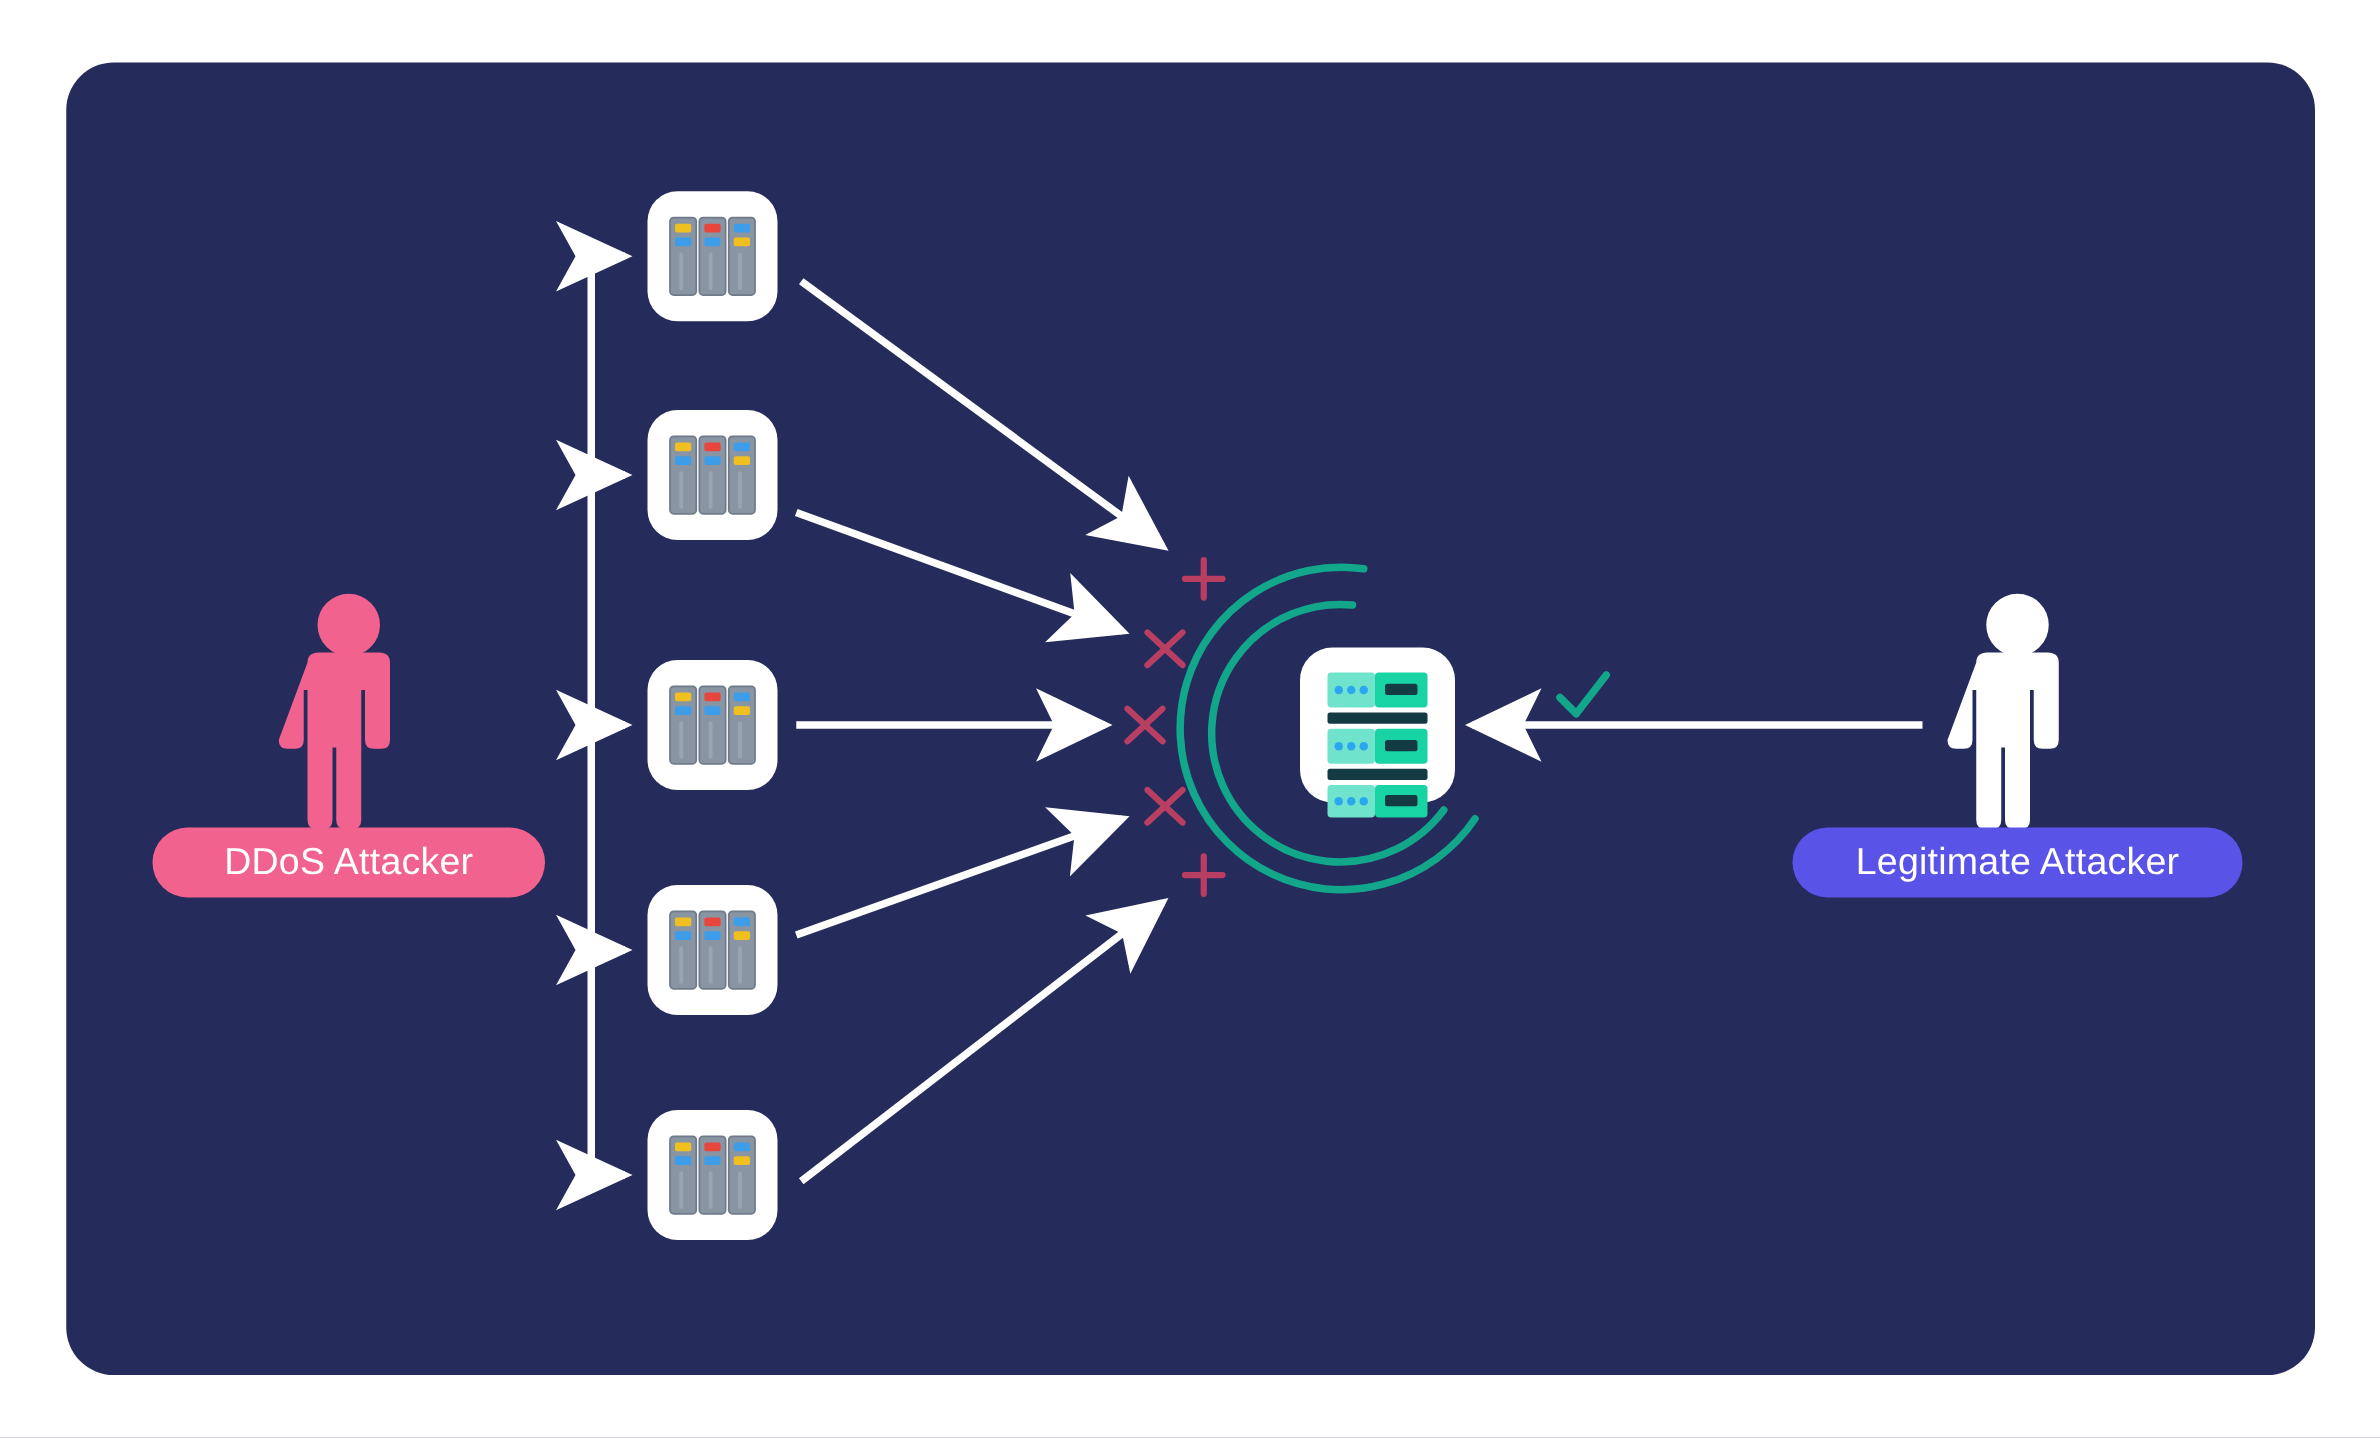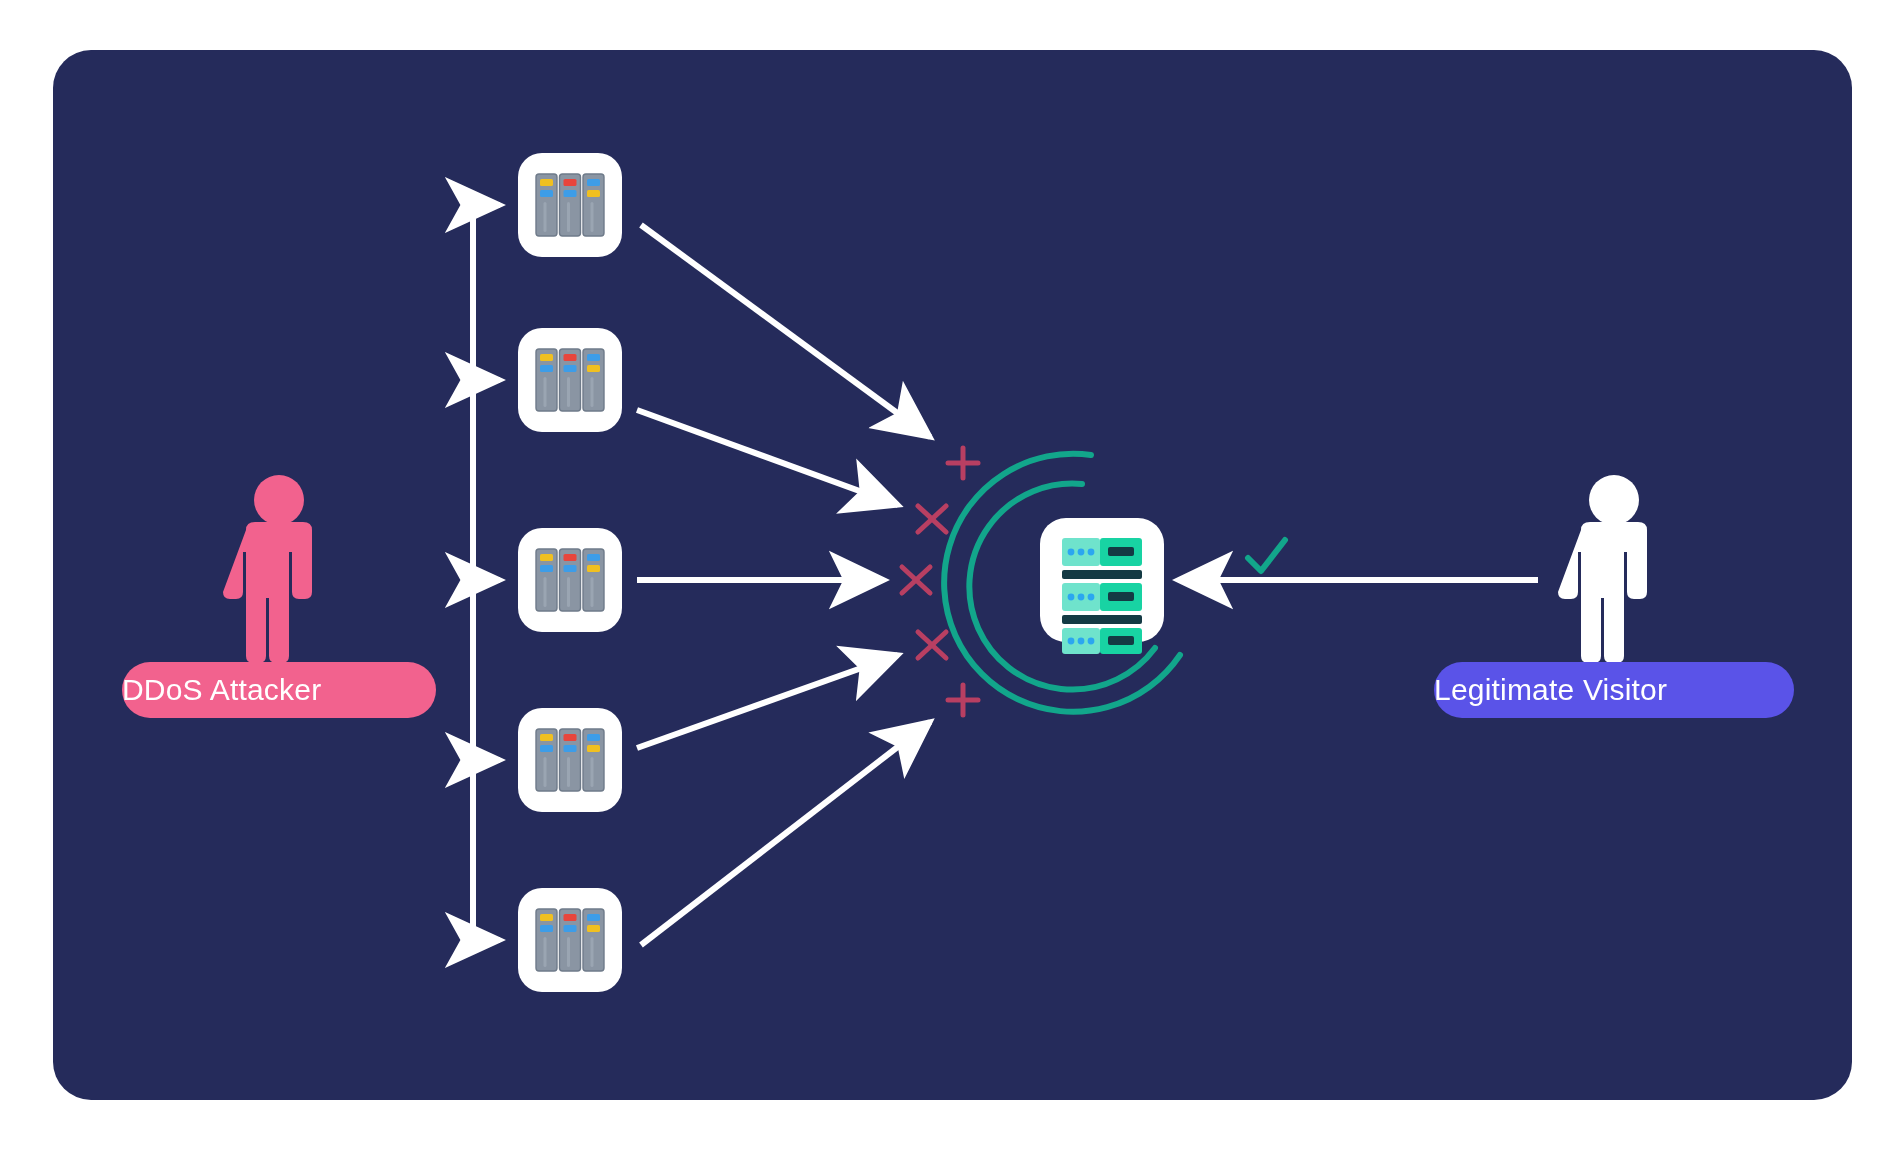--- a/index.html
+++ b/index.html
@@ -30,20 +30,21 @@
     position: absolute;
     left: 0;
     top: 0;
     width: 1904px;
     height: 1150px;
   }
   .badge {
     position: absolute;
     display: flex;
     align-items: center;
+    justify-content: center;
     border-radius: 999px;
     color: #ffffff;
     font-size: 30px;
     letter-spacing: 0.2px;
     white-space: nowrap;
   }
   #attacker-badge {
     left: 122px;
     top: 662px;
     width: 314px;
@@ -197,16 +198,16 @@
     <g transform="translate(1614,566)" fill="#FFFFFF">
       <use href="#personFigure"></use>
     </g>
   </svg>
 
   <div class="badge" id="attacker-badge">
     <span>DDoS Attacker</span>
   </div>
 
   <div class="badge" id="visitor-badge">
-    <span>Legitimate Visitor</span>
+    <span>Legitimate Attacker</span>
   </div>
 
 </div>
 
 </body></html>

